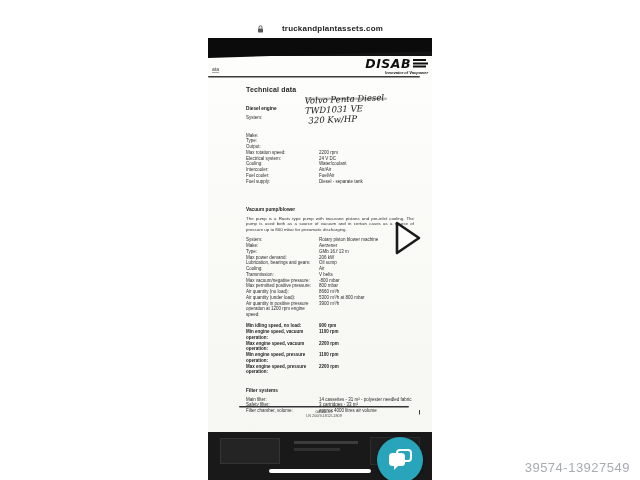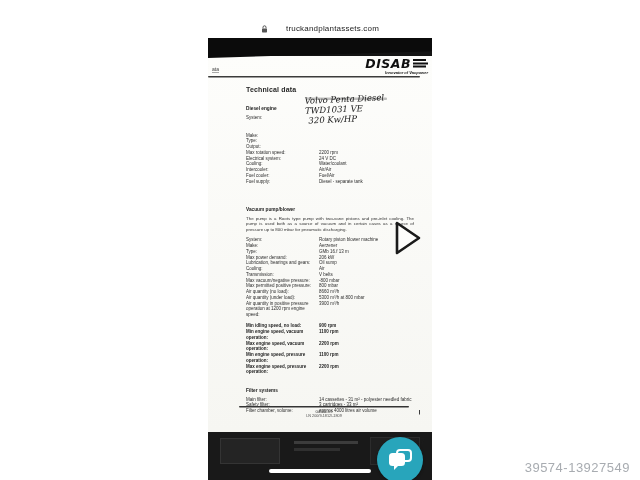--- a/index.html
+++ b/index.html
@@ -11,21 +11,21 @@
              justify-content:space-between;align-items:center;padding:6px 8px 0 38px;box-sizing:border-box;}
   .time{font-weight:700;font-size:11px;color:#000;letter-spacing:.2px;}
   .sicons{display:flex;align-items:center;gap:3px;}
   .battery{display:flex;align-items:center;gap:1px;}
   .batt-body{border:1px solid #000;border-radius:2.5px;padding:0 1px;height:9px;min-width:14px;
              display:flex;align-items:center;justify-content:center;background:#fff;}
   .batt-body span{font-size:6.5px;font-weight:700;color:#000;line-height:1;}
   .batt-nub{width:1.5px;height:4px;background:#000;border-radius:0 1px 1px 0;}
   
   .urlbar{position:absolute;top:21px;left:0;right:0;height:15px;display:flex;
-          align-items:center;justify-content:center;gap:18px;}
+          align-items:center;justify-content:center;gap:18px;font-weight:bold;}
   .urltext{font-size:8px;color:#222;letter-spacing:.2px;}
   
   .photo{position:absolute;top:38px;left:0;width:224px;height:442px;background:#141414;overflow:hidden;}
   .photo-topbar{position:absolute;top:0;left:0;width:224px;height:20px;background:#0b0b0b;z-index:2;
                 clip-path:polygon(0 0,100% 0,100% 66%,0 100%);}
   .doc{position:absolute;top:18px;left:0;width:224px;height:376px;z-index:1;
        background:linear-gradient(#fdfdfb,#f6f6f2);}
   .doc-inner{position:absolute;left:0;top:0;width:448px;height:752px;transform:scale(.5);
              transform-origin:0 0;color:#2a2a2a;}
   .page-edge{position:absolute;left:8px;top:20px;font-size:10px;color:#3c3c3c;

